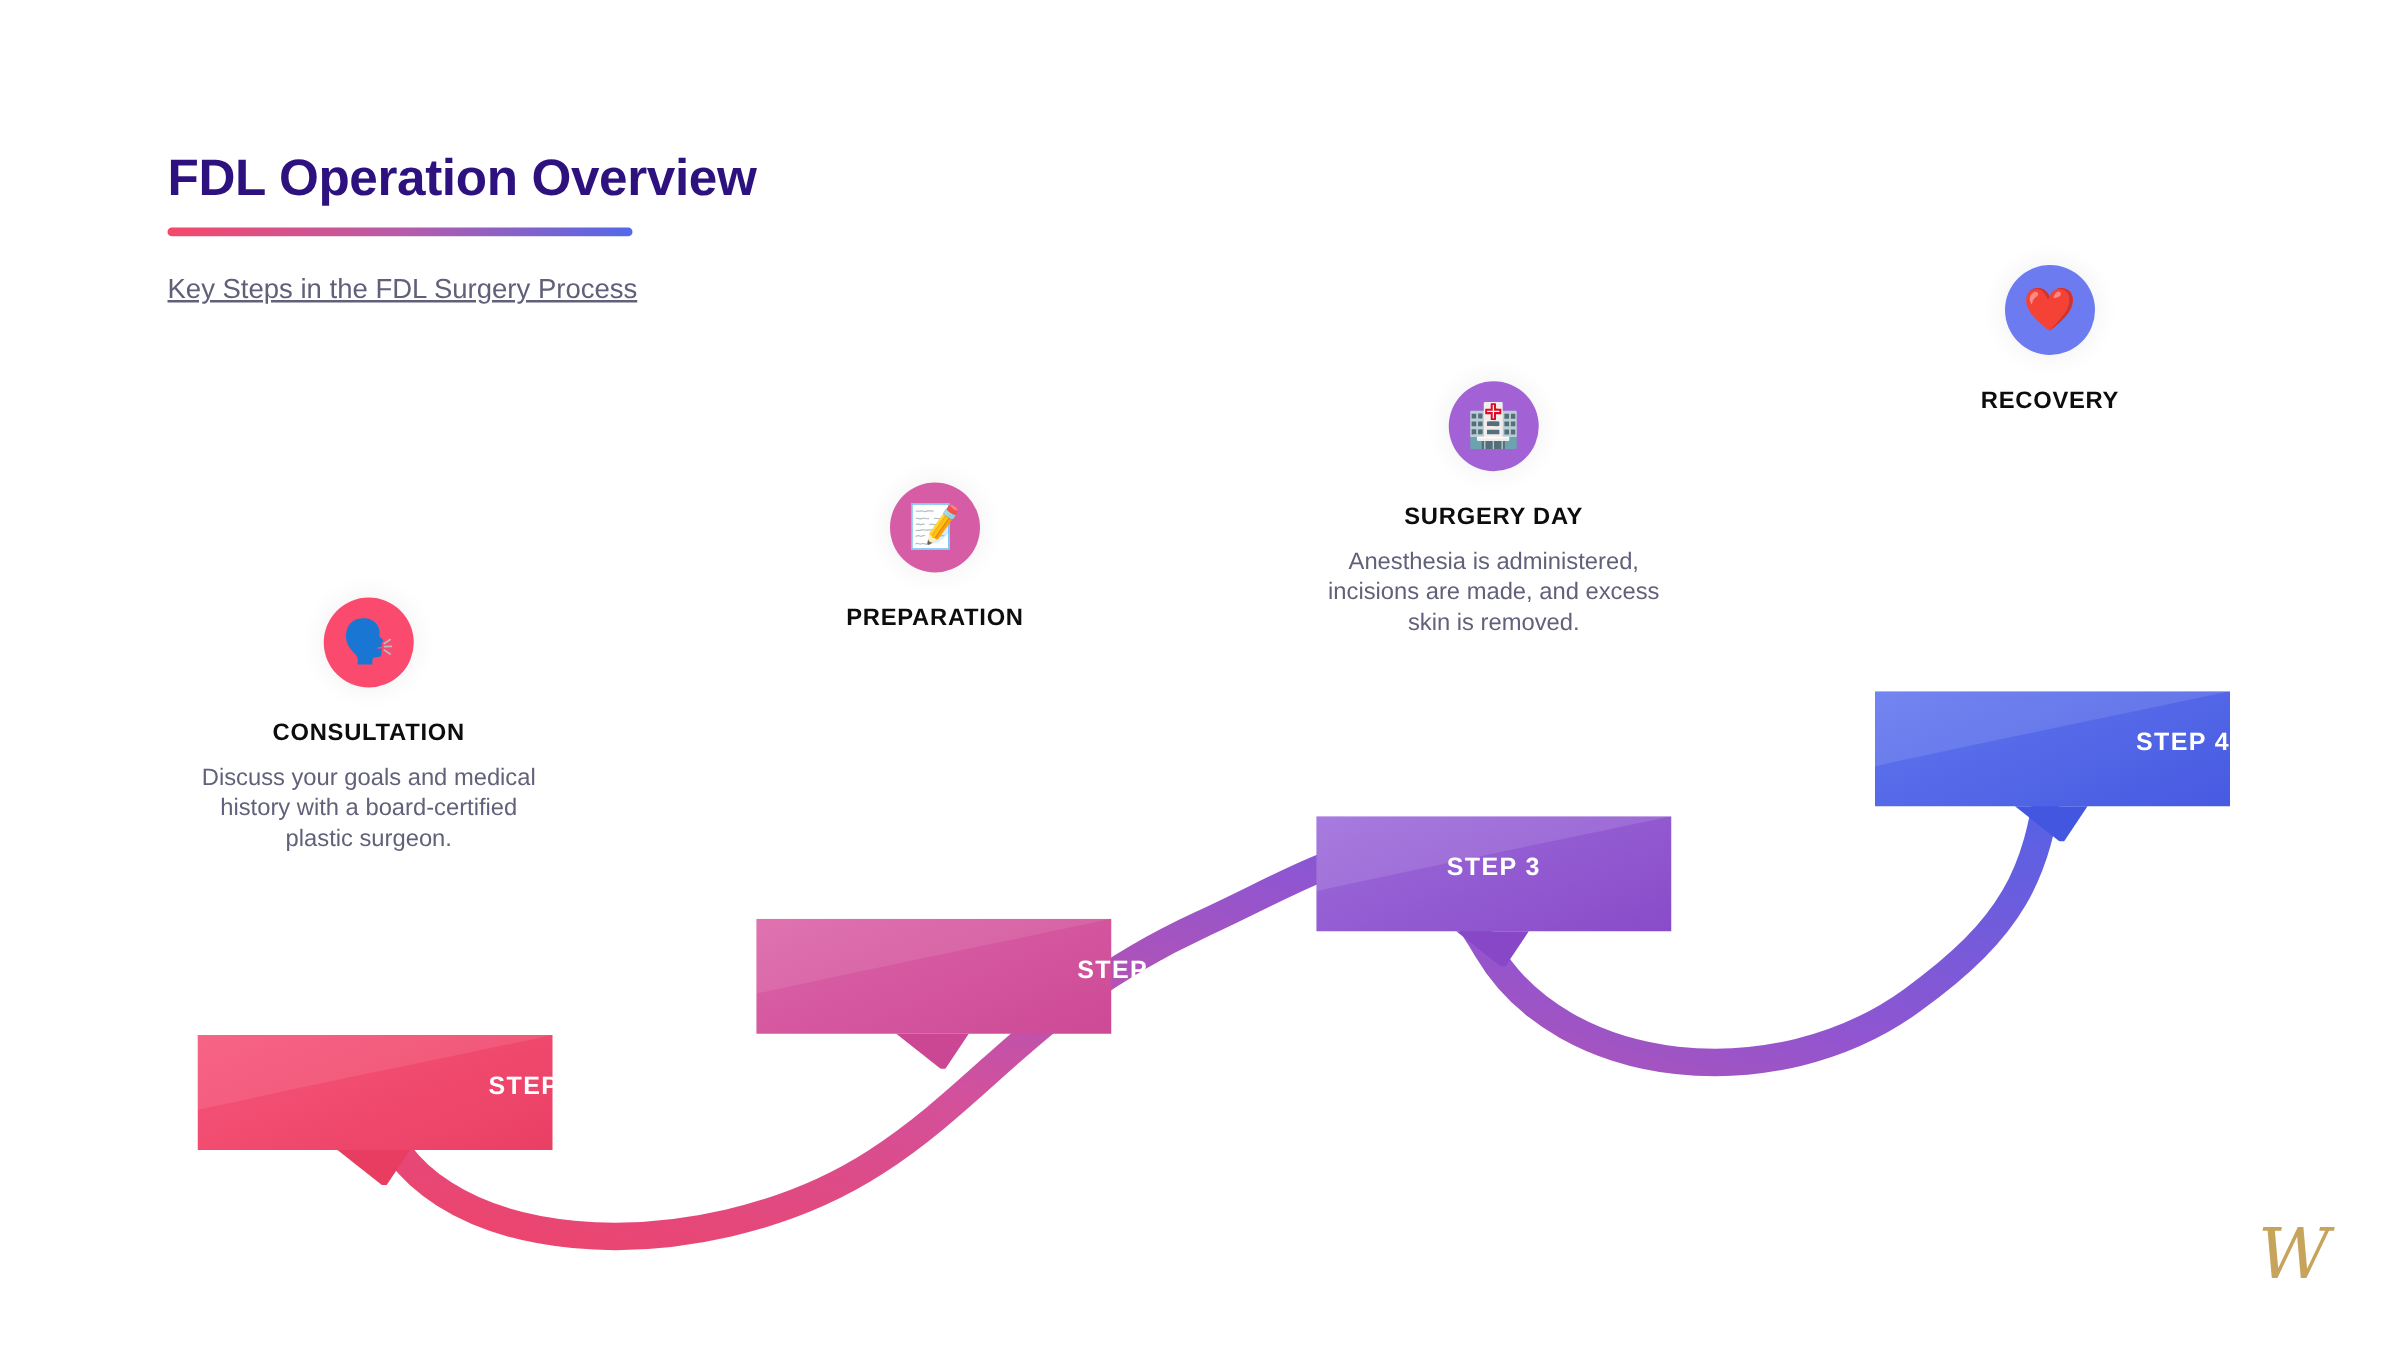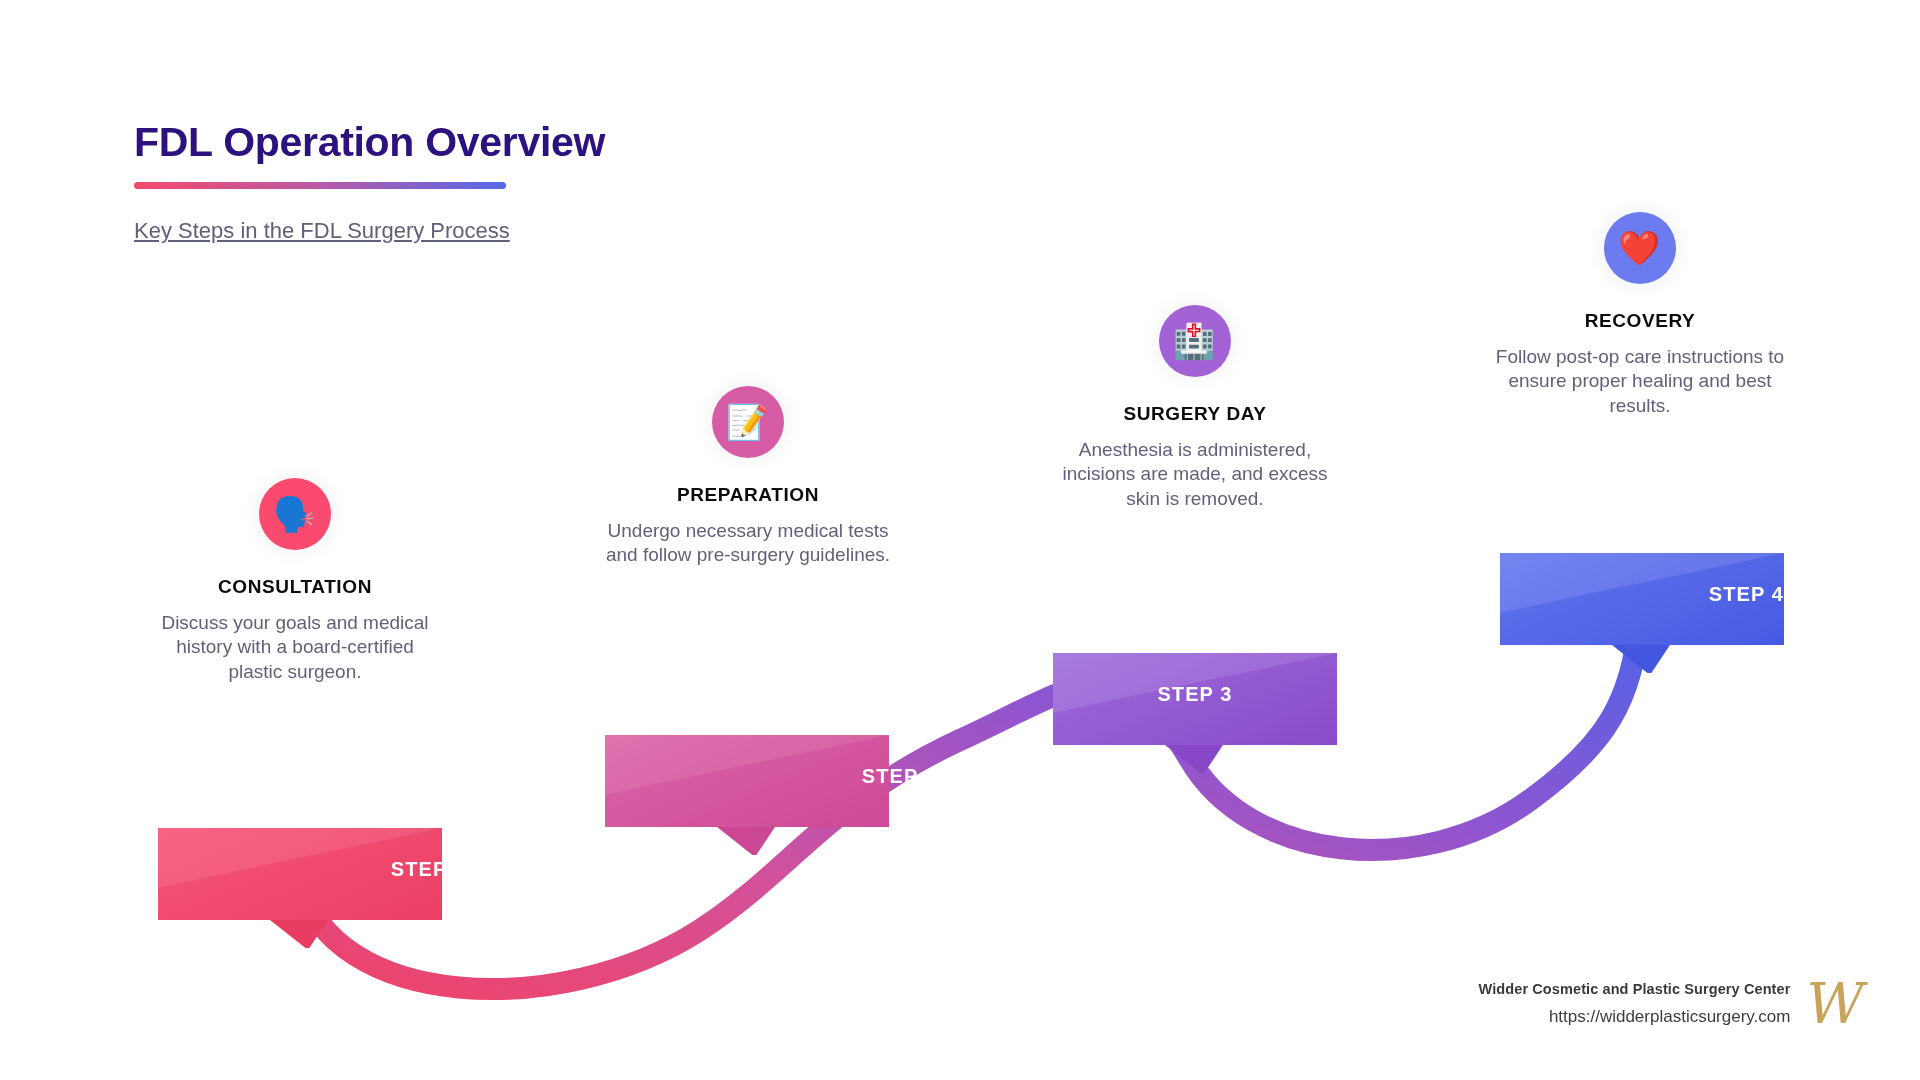--- a/index.html
+++ b/index.html
@@ -124,21 +124,20 @@
       <path d="M112 92 L170 92 L150 122 Z" fill="#E93C61"></path>
     </svg>
     <div class="banner-label" style="position:absolute; left:0; top:30px; width:308px; text-align:right;">STEP 1</div>
   </div>
 
   <div class="step" style="left:583px; top:386px;">
     <div class="icon-circle" style="background:#D65CA6;">
       <span class="icon-glyph">📝</span>
     </div>
     <div class="step-title">PREPARATION</div>
-    <div class="step-desc">Undergo necessary medical tests and follow pre-surgery guidelines.</div>
   </div>
 
   <div class="banner-wrap" style="left:605px; top:735px;">
     <svg width="300" height="120" viewBox="0 0 300 120">
       <path d="M0 0 H284 V92 H112 L150 120 L112 92 H0 Z" fill="url(#b2g)"></path>
       <path d="M0 60 C 90 40, 200 18, 284 0 V 0 H0 Z" fill="#ffffff" opacity="0.09"></path>
       <path d="M112 92 L170 92 L150 122 Z" fill="#CB4693"></path>
     </svg>
     <div class="banner-label" style="position:absolute; left:0; top:30px; width:332px; text-align:right;">STEP 2</div>
   </div>
@@ -158,33 +157,28 @@
       <path d="M112 92 L170 92 L150 122 Z" fill="#8747C6"></path>
     </svg>
     <div class="banner-label" style="position:absolute; left:0; top:30px; width:284px; text-align:center;">STEP 3</div>
   </div>
 
   <div class="step" style="left:1475px; top:212px;">
     <div class="icon-circle" style="background:#6C7BF0;">
       <span class="icon-glyph">❤️</span>
     </div>
     <div class="step-title">RECOVERY</div>
-    <div class="step-desc">Follow post-op care instructions to ensure proper healing and best results.</div>
   </div>
 
   <div class="banner-wrap" style="left:1500px; top:553px;">
     <svg width="300" height="120" viewBox="0 0 300 120">
       <path d="M0 0 H284 V92 H112 L150 120 L112 92 H0 Z" fill="url(#b4g)"></path>
       <path d="M0 60 C 90 40, 200 18, 284 0 V 0 H0 Z" fill="#ffffff" opacity="0.11"></path>
       <path d="M112 92 L170 92 L150 122 Z" fill="#4356E0"></path>
     </svg>
     <div class="banner-label" style="position:absolute; left:0; top:30px; width:284px; text-align:right;">STEP 4</div>
   </div>
 
   <div class="footer">
-    <div class="footer-text">
-      <div class="footer-name">Widder Cosmetic and Plastic Surgery Center</div>
-      <div class="footer-url">https://widderplasticsurgery.com</div>
-    </div>
     <div class="footer-logo">W</div>
   </div>
 
 </div>
 
 </body></html>

